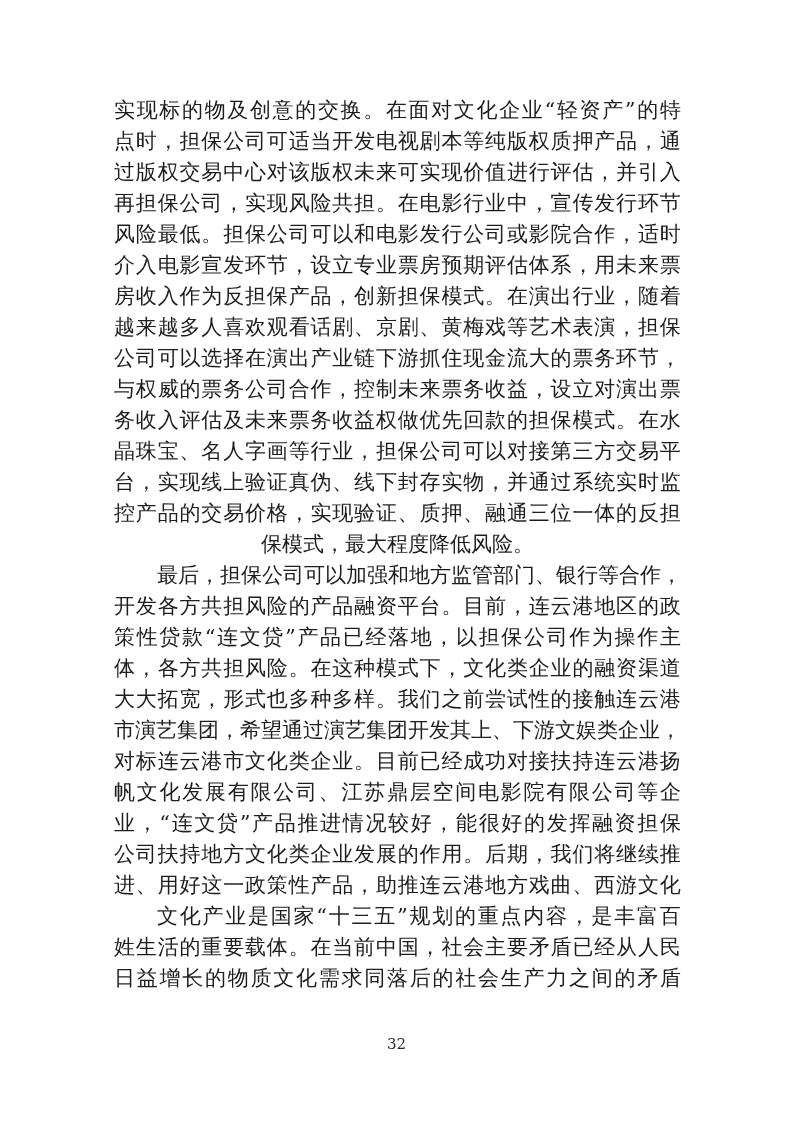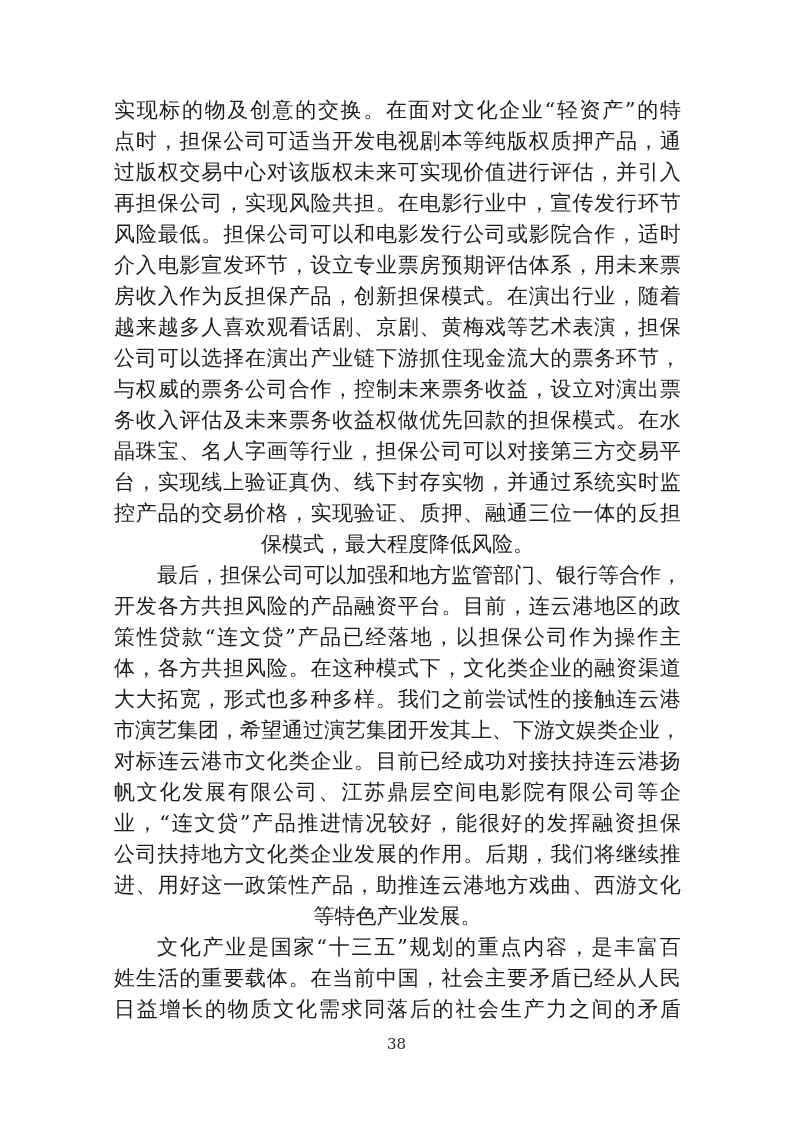--- a/index.html
+++ b/index.html
@@ -761,21 +761,20 @@
           <span>地</span>
           <span>方</span>
           <span>戏</span>
           <span>曲</span>
           <span>、</span>
           <span>西</span>
           <span>游</span>
           <span>文</span>
           <span>化</span>
         </div>
-      <div class="line end">等特色产业发展。</div>
     </div>
 
     <div>
       <div class="line fill indent">
           <span>文</span>
           <span>化</span>
           <span>产</span>
           <span>业</span>
           <span>是</span>
           <span>国</span>
@@ -850,14 +849,14 @@
           <span>之</span>
           <span>间</span>
           <span>的</span>
           <span>矛</span>
           <span>盾</span>
         </div>
     </div>
 
   </div>
 
-  <div class="page-number">38</div>
+  <div class="page-number">32</div>
 </div>
 
 </body></html>

